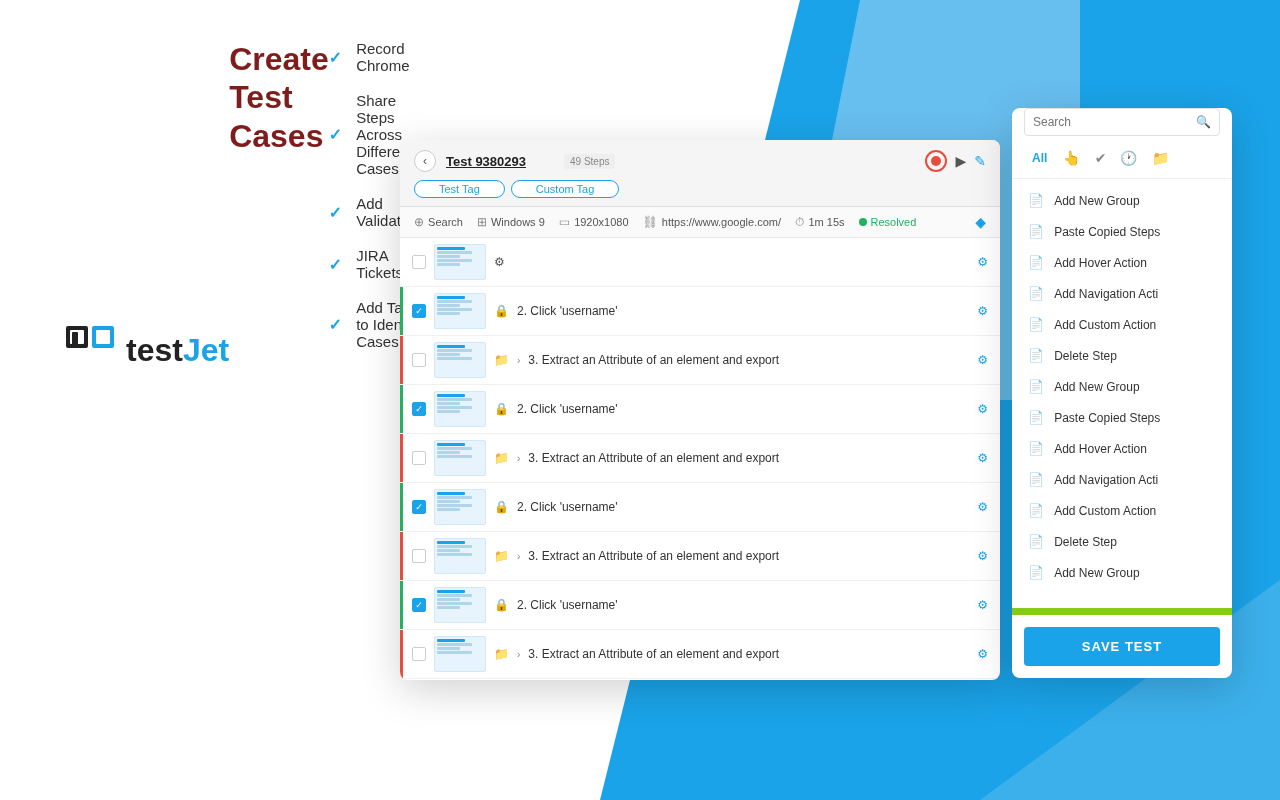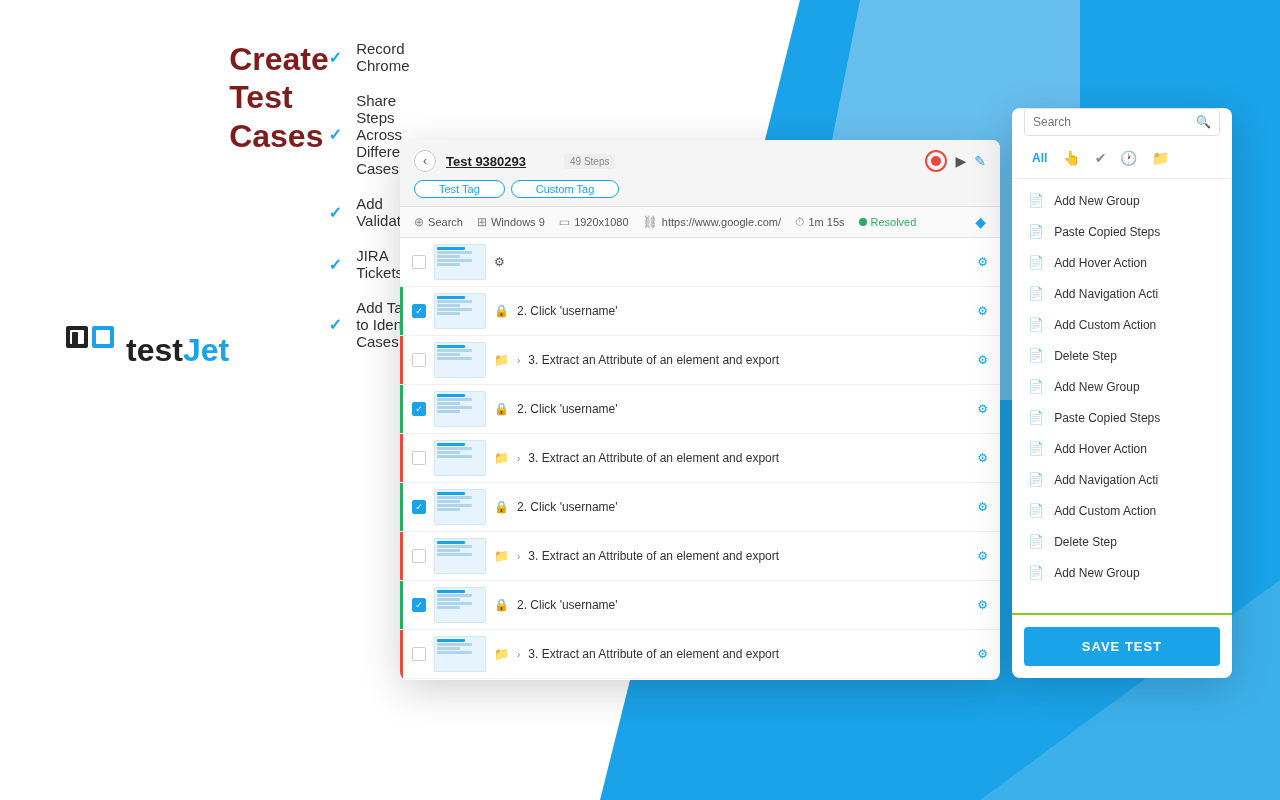--- a/index.html
+++ b/index.html
@@ -403,21 +403,21 @@
       color: #333;
       cursor: pointer;
     }
     .panel-item-icon {
       font-size: 13px;
       color: #666;
       flex-shrink: 0;
     }
     .panel-footer {
       padding: 12px;
-      border-top: 2px solid #84cc16;
+      border-top: 7px solid #84cc16;
     }
     .save-test-btn {
       width: 100%;
       padding: 12px;
       background: #1aa3e8;
       color: #fff;
       border: none;
       border-radius: 4px;
       font-size: 13px;
       font-weight: 700;

